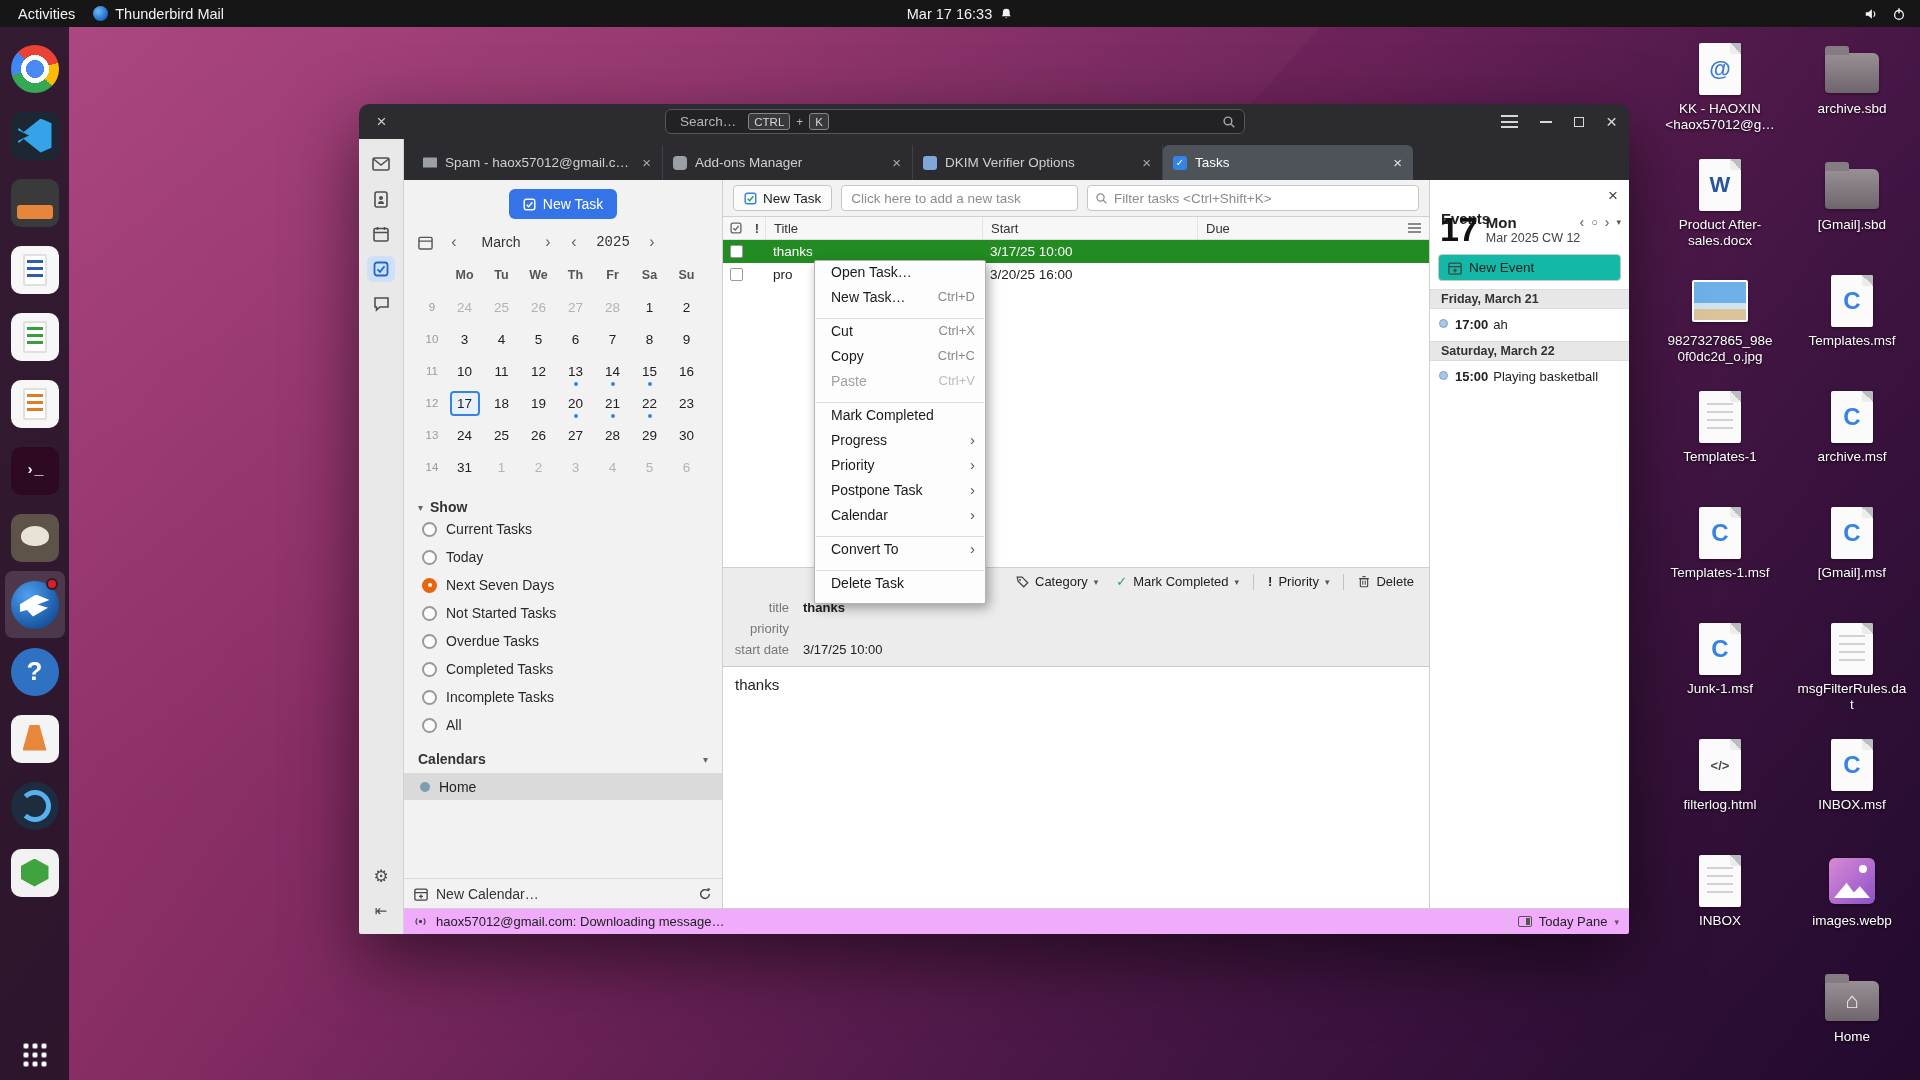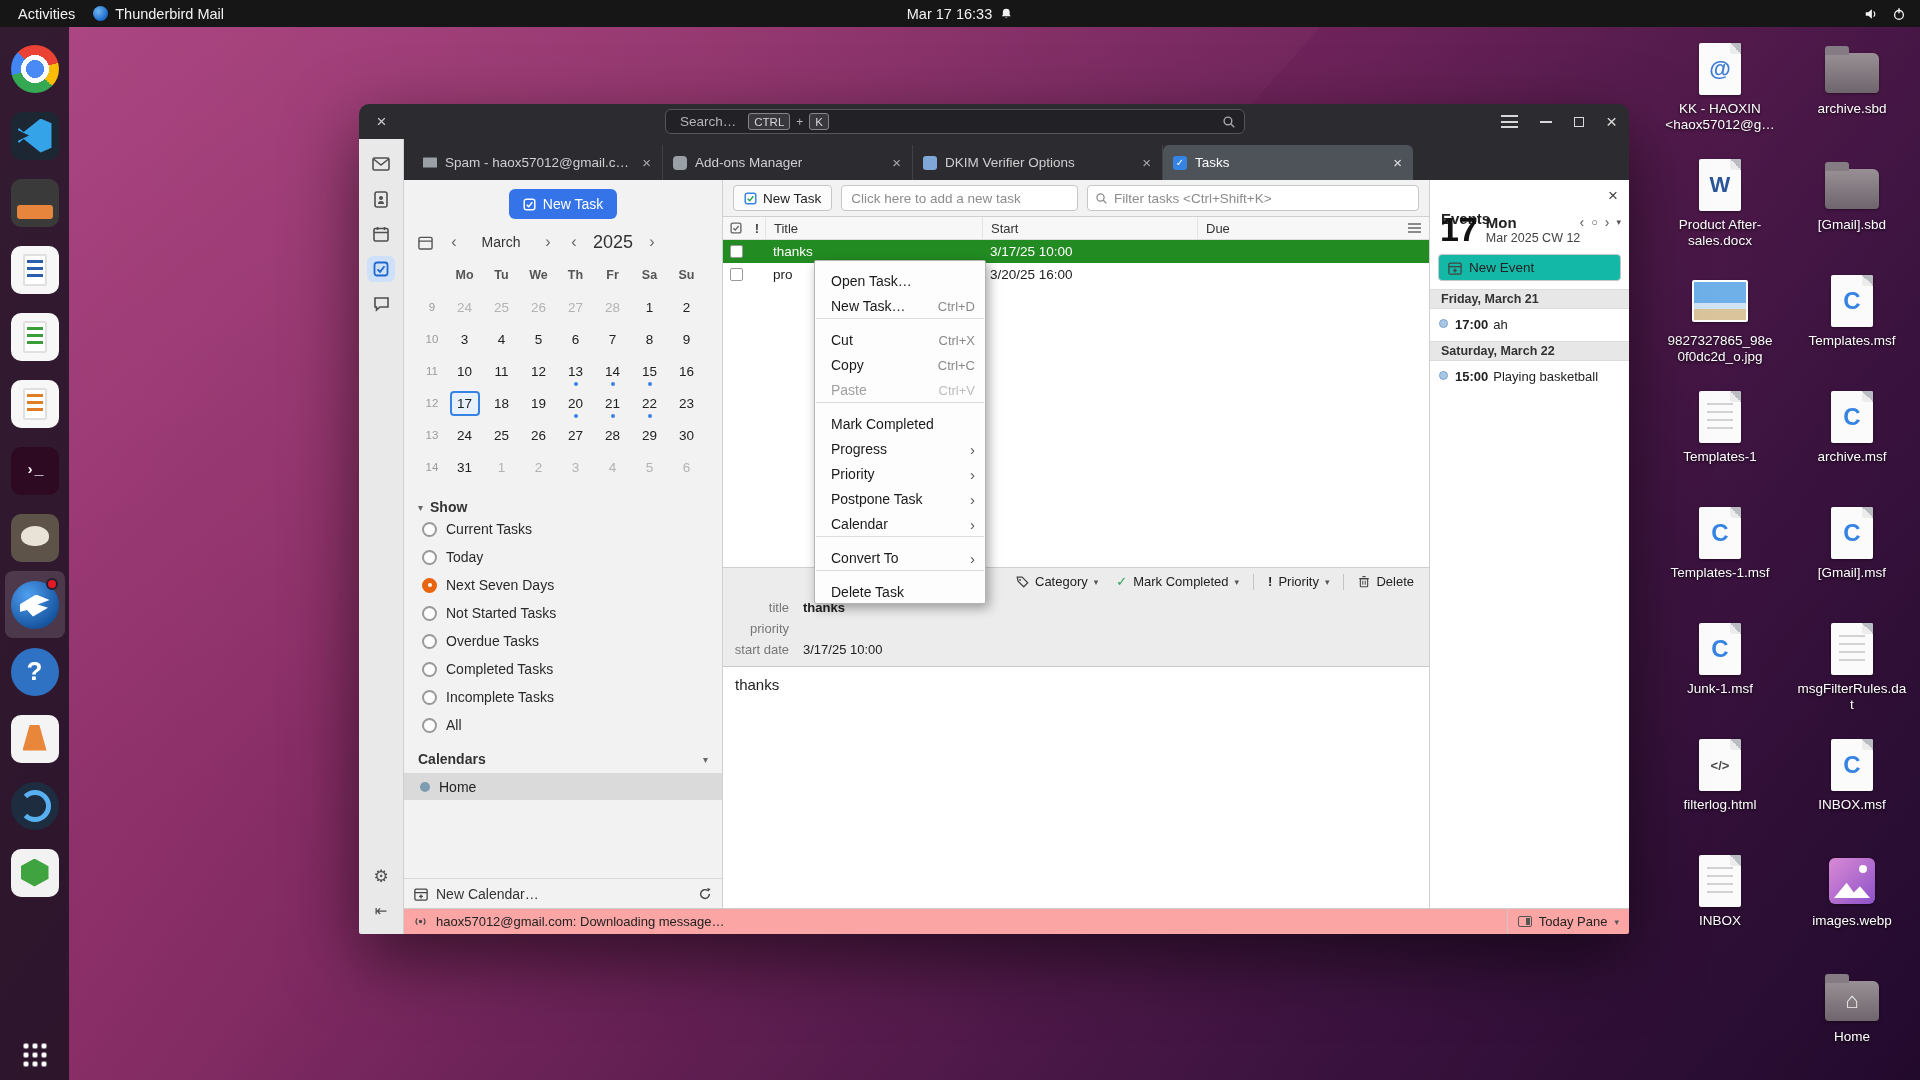--- a/index.html
+++ b/index.html
@@ -149,21 +149,21 @@
   
   .leftpanel { width:319px; background:#f2f2f2; border-right:1px solid #d0d0d0; display:flex; flex-direction:column; flex:0 0 auto; }
   .newtask-wrap { padding:9px 0 6px; text-align:center; }
   .btn-blue { display:inline-flex; align-items:center; gap:7px; background:#3574e8; color:#fff; border:none; border-radius:6px;
               height:30px; padding:0 14px; font-size:14px; font-family:inherit; }
   .minical { padding:2px 12px 6px 14px; }
   .mc-head { display:flex; align-items:center; height:30px; gap:4px; color:#333; }
   .mc-cal-ic { margin-right:6px; display:flex; }
   .mc-arrow { width:22px; text-align:center; color:#666; font-size:16px; }
   .mc-month { width:64px; text-align:center; font-size:14px; }
-  .mc-year { width:48px; text-align:center; font-size:18px; }
+  .mc-year { width:48px; text-align:center; font-size:14px;font-family:Liberation Mono, monospace; }
   .mc-grid { display:grid; grid-template-columns:28px repeat(7,37px); margin-top:2px; }
   .mc-grid span { display:flex; align-items:center; justify-content:center; height:32px; font-size:13.5px; }
   .dayhdr { color:#555; font-weight:bold; font-size:12.5px !important; }
   .wknum { color:#9a9a9a; font-size:11.5px !important; }
   .day { position:relative; color:#222; }
   .day .dbox { width:30px; height:25px; display:flex; align-items:center; justify-content:center; border-radius:4px; }
   .day.muted { color:#b3b3b3; }
   .day.selected .dbox { background:#e7f0fb; border:2px solid #3584e4; }
   .day.dot::after { content:""; position:absolute; left:50%; transform:translateX(-50%); bottom:1px; width:4px; height:4px;
     border-radius:50%; background:#3584e4; }
@@ -238,31 +238,31 @@
   .newevent { margin:2px 8px 8px; height:27px; border:1px solid #c6c6c6; border-radius:4px; background:#14b8a6; display:flex;
               align-items:center; gap:7px; padding:0 9px; font-size:13.5px; }
   .esec { background:#e7e7e7; border-top:1px solid #dcdcdc; border-bottom:1px solid #dcdcdc; padding:2px 11px; font-size:12.5px;
           font-weight:bold; color:#333; }
   .eitem { display:flex; gap:7px; padding:7px 9px; font-size:13px; align-items:flex-start; }
   .edot { width:9px; height:9px; border-radius:50%; background:#a9c7e4; border:1px solid #7ba3cc; margin-top:3px; flex:0 0 auto; }
   .etime { font-weight:bold; margin-right:5px; }
   .etxt { line-height:1.35; }
 
   
-  .statusbar { height:26px; background:#fca5a5; border-top:1px solid #cfcfcf; display:flex; align-items:center; padding:0 0 0 9px;
+  .statusbar { height:26px; background:#f0abfc; border-top:1px solid #cfcfcf; display:flex; align-items:center; padding:0 0 0 9px;
                font-size:13px; color:#222; flex:0 0 auto; }
   .sb-text { margin-left:8px; }
   .todaypane { margin-left:auto; height:100%; display:flex; align-items:center; gap:7px; border-left:1px solid #c9c9c9; padding:0 10px; }
   .tp-icon { width:14px; height:11px; border:1px solid #555; border-radius:2px; position:relative; }
   .tp-icon::after { content:""; position:absolute; top:1px; bottom:1px; right:1px; width:4px; background:#555; }
 
   
   .ctxmenu { position:absolute; left:814px; top:260px; width:172px; background:#fdfdfd; border:1px solid #b4b4b4; border-radius:2px;
              box-shadow:3px 4px 12px rgba(0,0,0,.35); padding:3px 0; z-index:100; font-size:14px; color:#1a1a1a; }
-  .mi { height:25px; display:flex; align-items:flex-end; padding:0 10px 0 16px; }
+  .mi { height:25px; display:flex; align-items:flex-start; padding:0 10px 0 16px; }
   .mi.dis { color:#a0a0a0; }
   .misc { margin-left:auto; color:#8a8a8a; font-size:13px; }
   .mi.dis .misc { color:#bdbdbd; }
   .miarr { margin-left:auto; color:#555; font-size:15px; line-height:1; }
   .msep { height:1px; background:#dcdcdc; margin:4px 1px; }
 </style>
 </head>
 <body>
 
 <div class="wall-shape1"></div>

